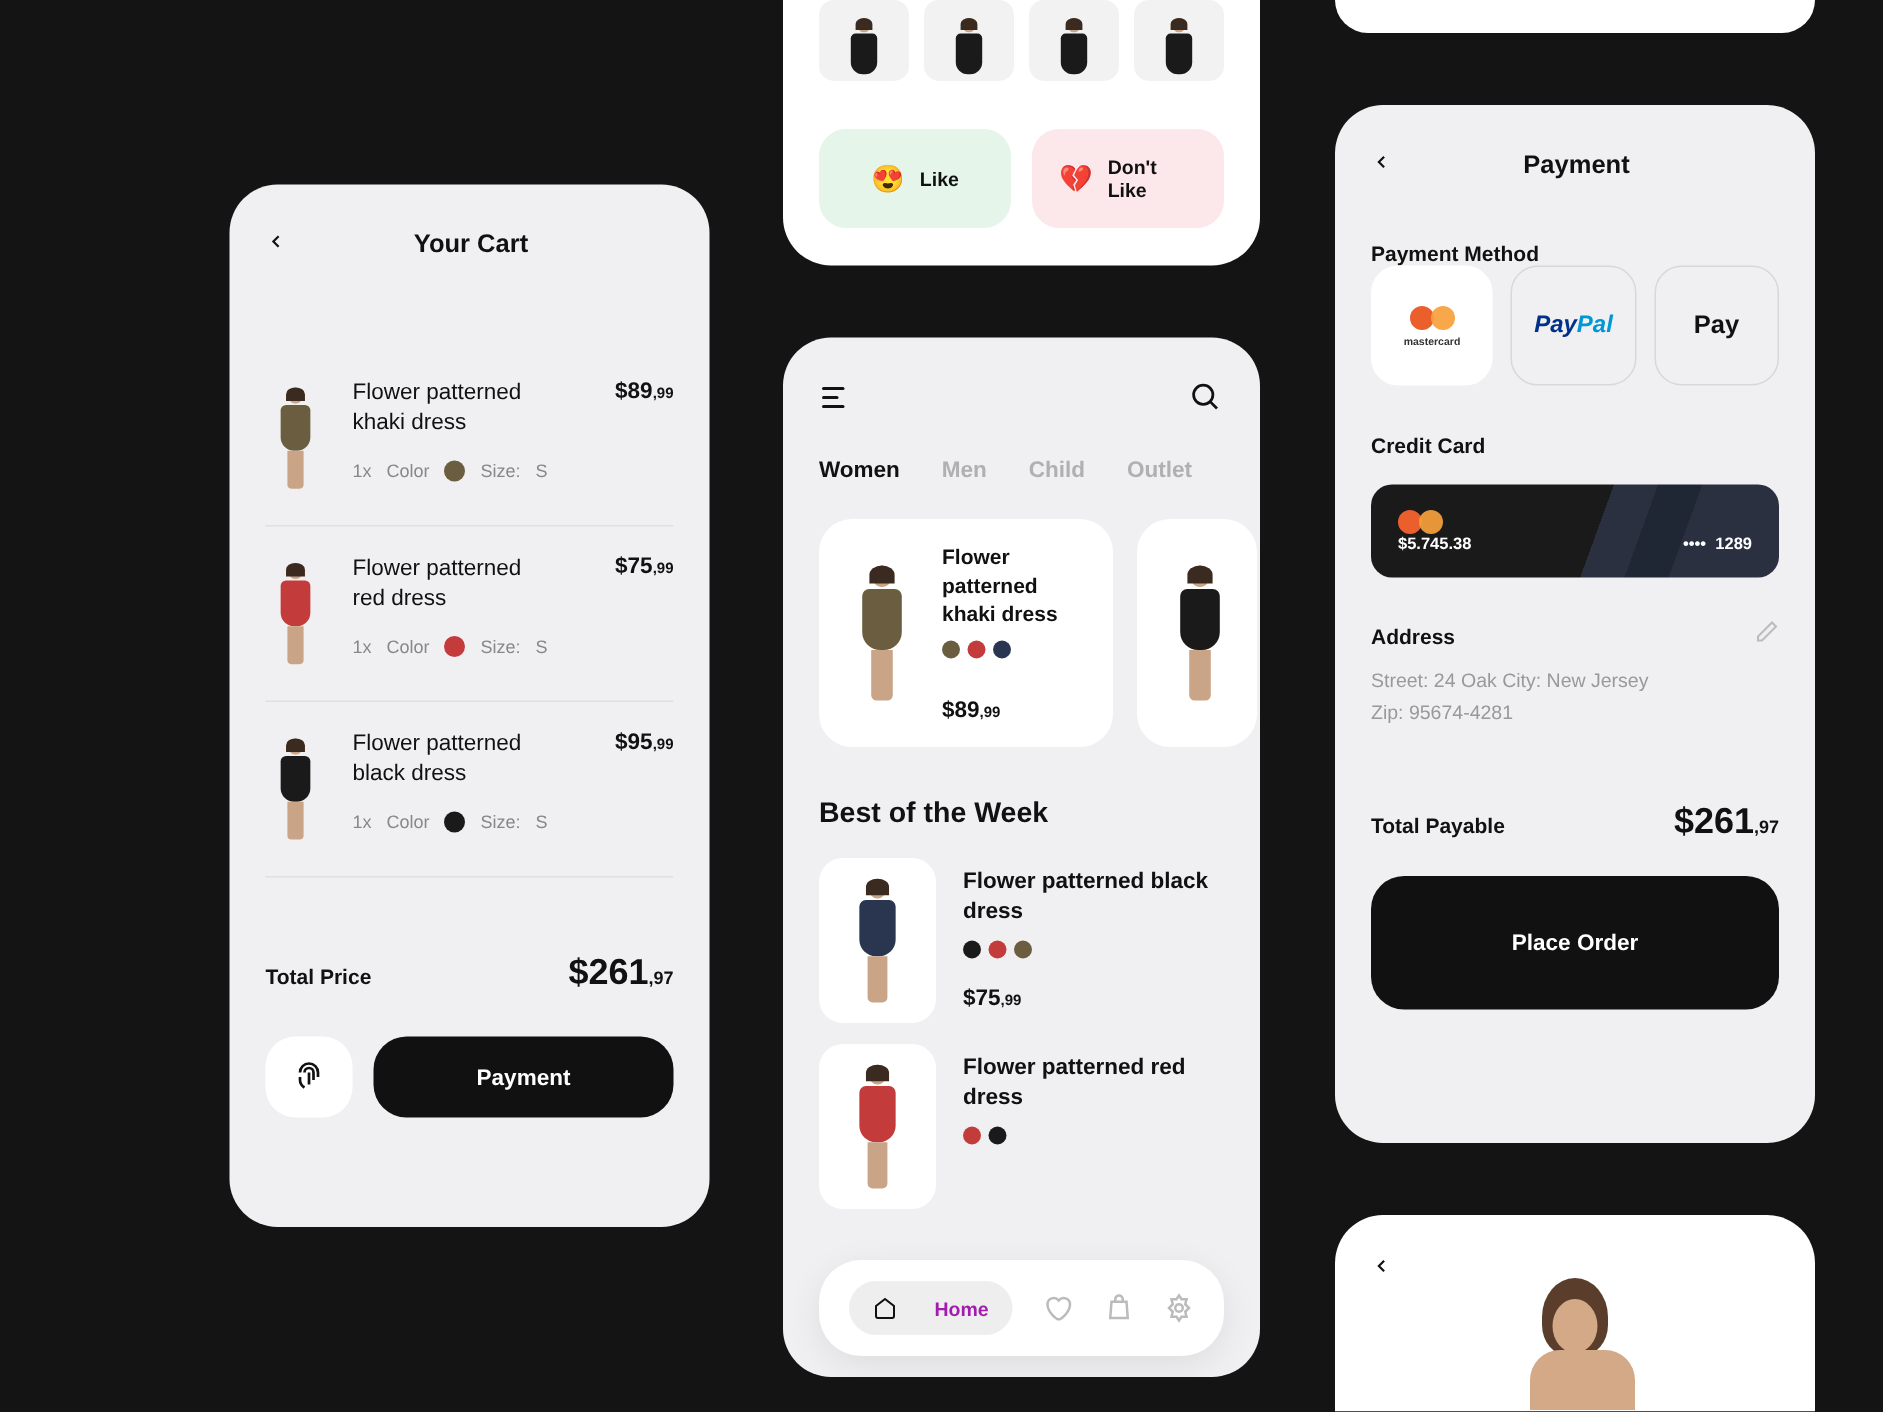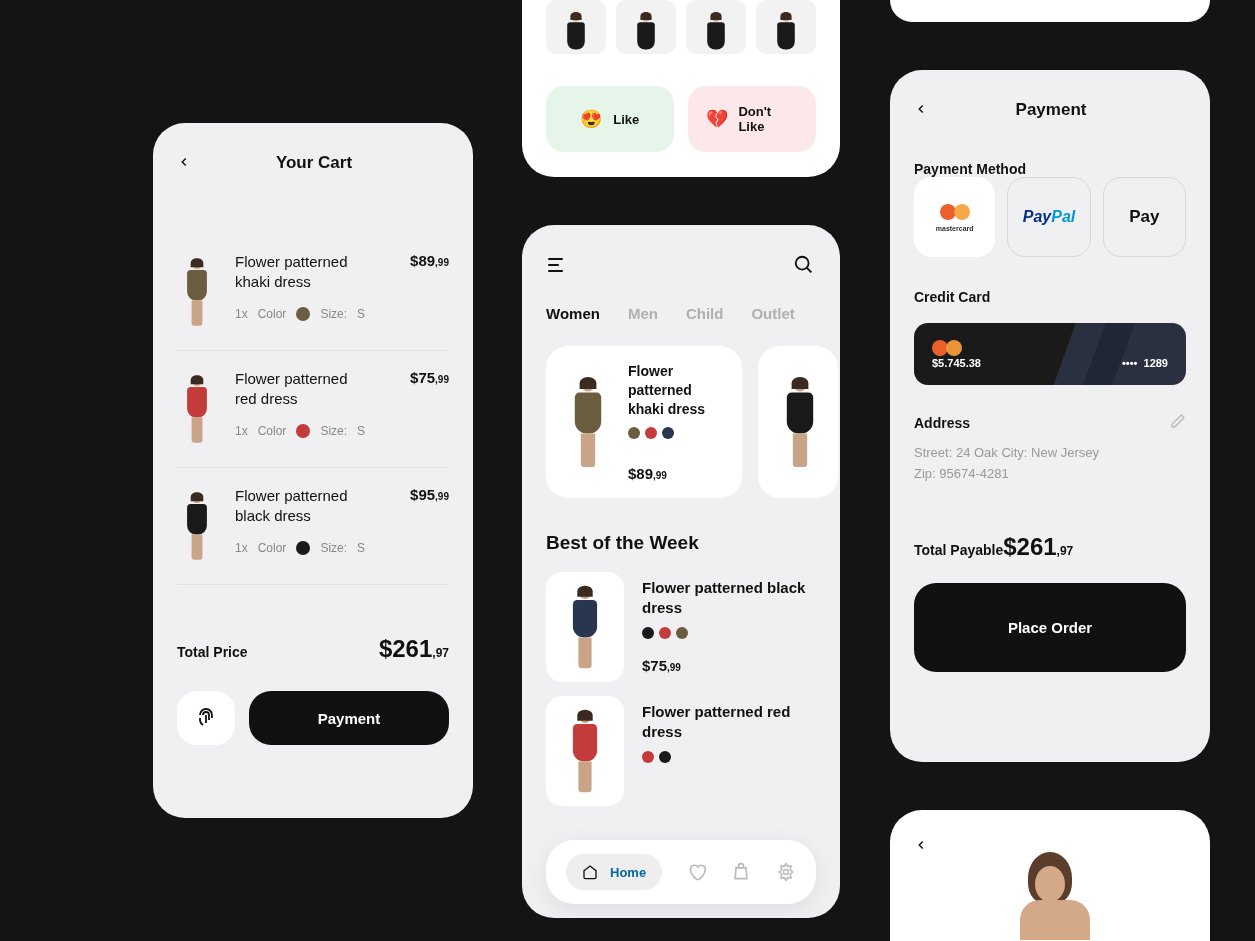--- a/index.html
+++ b/index.html
@@ -59,40 +59,40 @@
 .section-title { font-size: 19px; font-weight: 800; color: #111; padding: 0 24px; margin: 34px 0 18px; }
 .week-item { display: flex; gap: 18px; padding: 0 24px 14px; }
 .week-img { width: 78px; height: 110px; background: #fff; border-radius: 16px; flex-shrink: 0; position: relative; }
 .week-info { flex: 1; padding-top: 6px; }
 .week-name { font-size: 15px; font-weight: 600; color: #111; line-height: 1.35; }
 .week-colors { display: flex; gap: 5px; margin-top: 8px; }
 .week-colors .swatch { width: 12px; height: 12px; border-radius: 50%; }
 .week-price { font-size: 15px; font-weight: 700; color: #111; margin-top: 18px; }
 .week-price small { font-size: 10px; }
 .bottom-nav { position: absolute; bottom: 14px; left: 24px; right: 24px; background: #fff; border-radius: 28px; padding: 14px 20px; display: flex; align-items: center; justify-content: space-between; box-shadow: 0 6px 24px rgba(0,0,0,0.08); }
-.nav-home { background: #eee; border-radius: 18px; padding: 10px 16px; display: flex; align-items: center; gap: 12px; font-size: 13px; font-weight: 700; color: #0369a1; }
+.nav-home { background: #eee; border-radius: 18px; padding: 10px 16px; display: flex; align-items: center; gap: 25px; font-size: 13px; font-weight: 700; color: #a21caf; }
 .nav-icon { width: 20px; height: 20px; color: #bbb; display: flex; align-items: center; justify-content: center; }
 
 
 .white-blob { position: absolute; left: 890px; top: 0; width: 320px; height: 22px; background: #fff; border-radius: 0 0 32px 32px; }
 .payment-screen { left: 890px; top: 70px; width: 320px; height: 692px; padding: 28px 24px; }
 .payment-header { display: flex; align-items: center; margin-bottom: 40px; }
 .payment-title { flex: 1; text-align: center; font-weight: 700; font-size: 17px; color: #111; margin-right: 12px; }
 .pm-label { font-size: 14px; font-weight: 700; color: #111; }
 .pm-options { display: flex; gap: 12px; margin-bottom: 32px; }
 .pm-option { flex: 1; height: 80px; border-radius: 18px; display: flex; flex-direction: column; align-items: center; justify-content: center; font-size: 10px; font-weight: 600; gap: 4px; }
 .pm-option.selected { background: #fff; border: none; }
 .pm-option.unselected { border: 1px solid #d8d8d8; background: transparent; }
 .cc-label { font-size: 14px; font-weight: 700; color: #111; margin-bottom: 18px; }
 .credit-card { background: linear-gradient(110deg, #1a1a1a 0%, #1a1a1a 55%, #2a3040 55%, #2a3040 65%, #1f2634 65%, #1f2634 75%, #2a3040 75%); border-radius: 14px; padding: 16px 18px; color: #fff; margin-bottom: 28px; }
 .cc-row { display: flex; justify-content: space-between; font-size: 11px; font-weight: 600; }
 .addr-row { display: flex; justify-content: space-between; align-items: center; margin-bottom: 10px; }
 .addr-label { font-size: 14px; font-weight: 700; color: #111; }
 .addr-text { font-size: 13px; color: #999; line-height: 1.6; }
-.pay-total-row { display: flex; justify-content: flex-start; align-items: baseline; margin-top: 48px; }
+.pay-total-row { display: flex; justify-content: space-between; align-items: baseline; margin-top: 48px; gap: 29px; }
 .pay-total-label { font-size: 14px; font-weight: 600; color: #111; }
 .pay-total-value { font-size: 24px; font-weight: 800; color: #111; }
 .pay-total-value small { font-size: 12px; font-weight: 700; }
 .place-order-btn { background: #111; color: #fff; border-radius: 22px; font-size: 15px; font-weight: 600; padding: 36px; text-align: center; margin-top: 22px; }
 
 
 .detail-screen { left: 890px; top: 810px; width: 320px; height: 131px; background: #fff; border-radius: 32px 32px 0 0; padding: 24px; }
 .detail-back { font-size: 20px; color: #111; }
 .detail-model { position: absolute; top: 42px; left: 50%; transform: translateX(-50%); width: 140px; height: 110px; }
 

